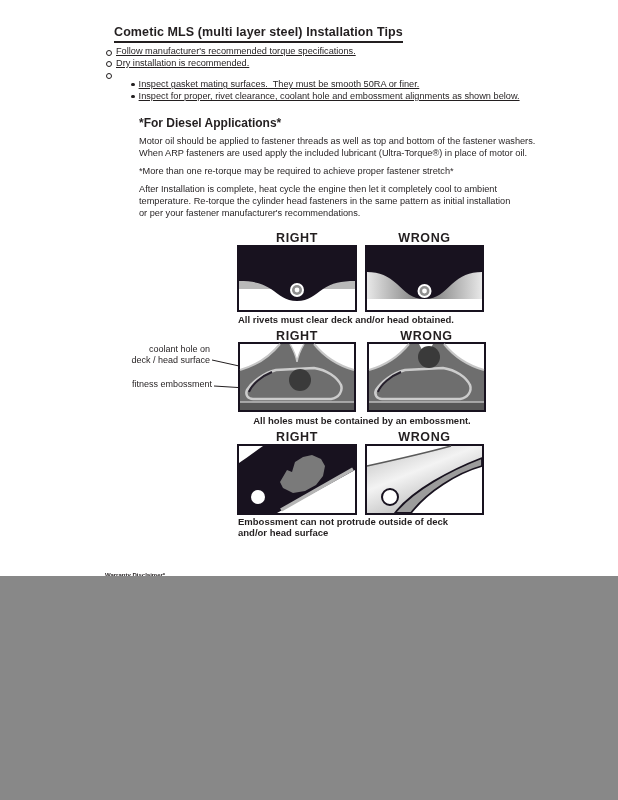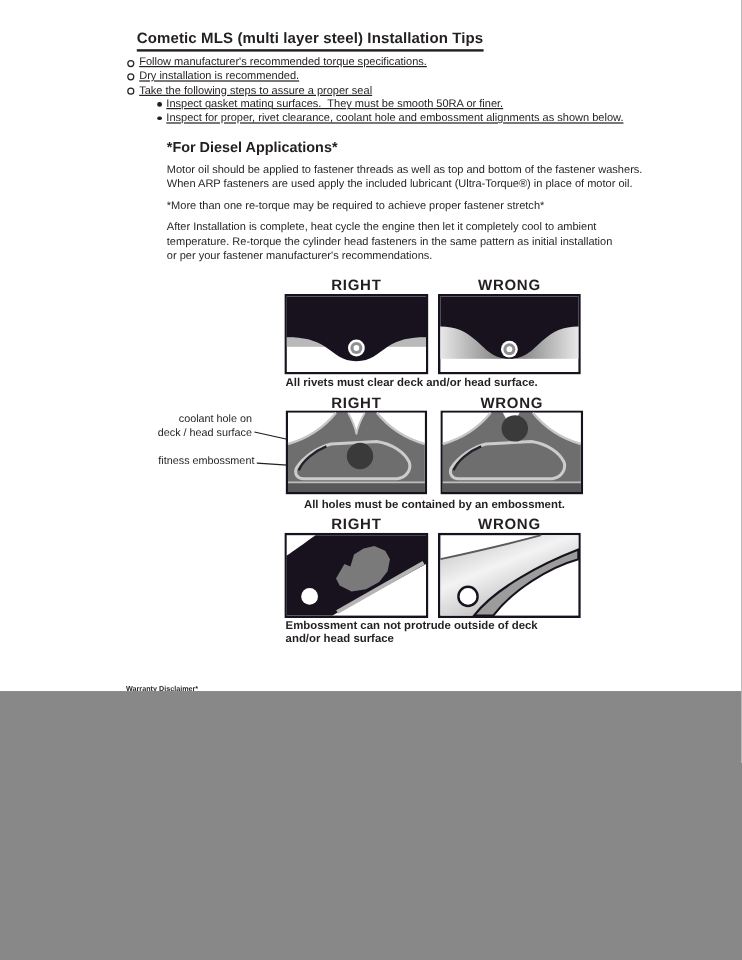--- a/index.html
+++ b/index.html
@@ -49,21 +49,20 @@
     <div class="b-row">
       <span class="mk circle"></span>
       <span>Follow manufacturer's recommended torque specifications.</span>
     </div>
     <div class="b-row">
       <span class="mk circle"></span>
       <span>Dry installation is recommended.</span>
     </div>
     <div class="b-row">
       <span class="mk circle"></span>
-      <span>Take the following steps to assure a proper seal</span>
     </div>
     <div class="b-row sub">
       <span class="mk dot"></span>
       <span>Inspect gasket mating surfaces.  They must be smooth 50RA or finer.</span>
     </div>
     <div class="b-row sub">
       <span class="mk dot"></span>
       <span>Inspect for proper, rivet clearance, coolant hole and embossment alignments as shown below.</span>
     </div>
   </div>
@@ -100,21 +99,21 @@
       </linearGradient>
     </defs>
     <rect x="1" y="1" width="117" height="65" fill="#ffffff" stroke="#18121f" stroke-width="2"></rect>
     <rect x="2" y="27" width="115" height="27" fill="url(#gDeck)"></rect>
     <path d="M2,2 H117 V27 C104,27 96,31 87,39 C78,47 73,54 59.5,54 C46,54 41,47 32,39 C23,31 15,27 2,27 Z" fill="#18121f"></path>
     <circle cx="59.5" cy="46" r="7" fill="#ffffff"></circle>
     <circle cx="59.5" cy="46" r="5" fill="#8f8f8f"></circle>
     <circle cx="59.5" cy="46" r="2.4" fill="#ffffff"></circle>
   </svg>
 
-  <div class="abs caption" style="left:238px;top:315px;">All rivets must clear deck and/or head surface.</div>
+  <div class="abs caption" style="left:238px;top:315px;">All rivets must clear deck and/or head obtained.</div>
 
   <div class="abs dg-label" style="left:238px;top:329px;width:118px;">RIGHT</div>
   <div class="abs dg-label" style="left:367px;top:329px;width:119px;">WRONG</div>
 
   <div class="abs callout" style="left:110px;top:344px;width:100px;">
     <div>coolant hole on</div>
     <div>deck / head surface</div>
   </div>
   <div class="abs callout" style="left:110px;top:379px;width:102px;">fitness embossment</div>
 

